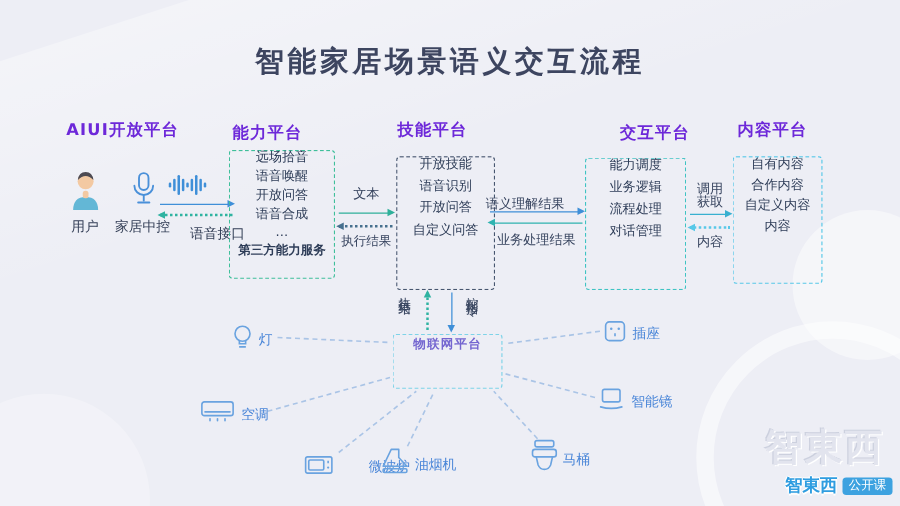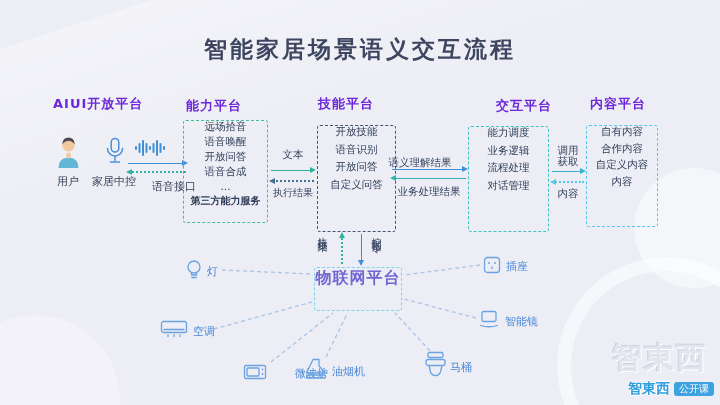--- a/index.html
+++ b/index.html
@@ -19,21 +19,21 @@
   .main-title{position:absolute;top:34px;left:0;width:100%;text-align:center;
     font-size:23px;font-weight:bold;color:#3d4560;letter-spacing:3px;}
 
   .ptitle{position:absolute;font-size:13px;font-weight:bold;color:#6d28d9;letter-spacing:1px;white-space:nowrap;}
 
   .pbox{position:absolute;border:1.5px dashed;border-radius:3px;box-sizing:border-box;
     display:flex;flex-direction:column;align-items:center;justify-content:flex-start;}
   .bi{font-size:10.5px;color:#2e3d58;line-height:1;white-space:nowrap;}
   .bi.bold{font-weight:bold;font-size:10px;}
 
-  .iot-label{font-size:16px;font-weight:bold;color:#7466d0;letter-spacing:1px;}
+  .iot-label{font-size:10px;font-weight:bold;color:#7466d0;letter-spacing:1px;}
 
   .flabel{position:absolute;font-size:10.5px;color:#36435e;text-align:center;white-space:nowrap;}
   .vlabel{position:absolute;writing-mode:vertical-rl;font-size:10px;color:#36435e;letter-spacing:2px;}
 
   .harrow{position:absolute;height:0;border-top:1.5px solid var(--c);}
   .harrow.dotted{border-top-style:dotted;border-top-width:2px;}
   .harrow.head-r::after{content:"";position:absolute;right:-2px;top:-4px;width:0;height:0;
     border-left:6px solid var(--c);border-top:3.2px solid transparent;border-bottom:3.2px solid transparent;}
   .harrow.head-l::before{content:"";position:absolute;left:-2px;top:-4px;width:0;height:0;
     border-right:6px solid var(--c);border-top:3.2px solid transparent;border-bottom:3.2px solid transparent;}

